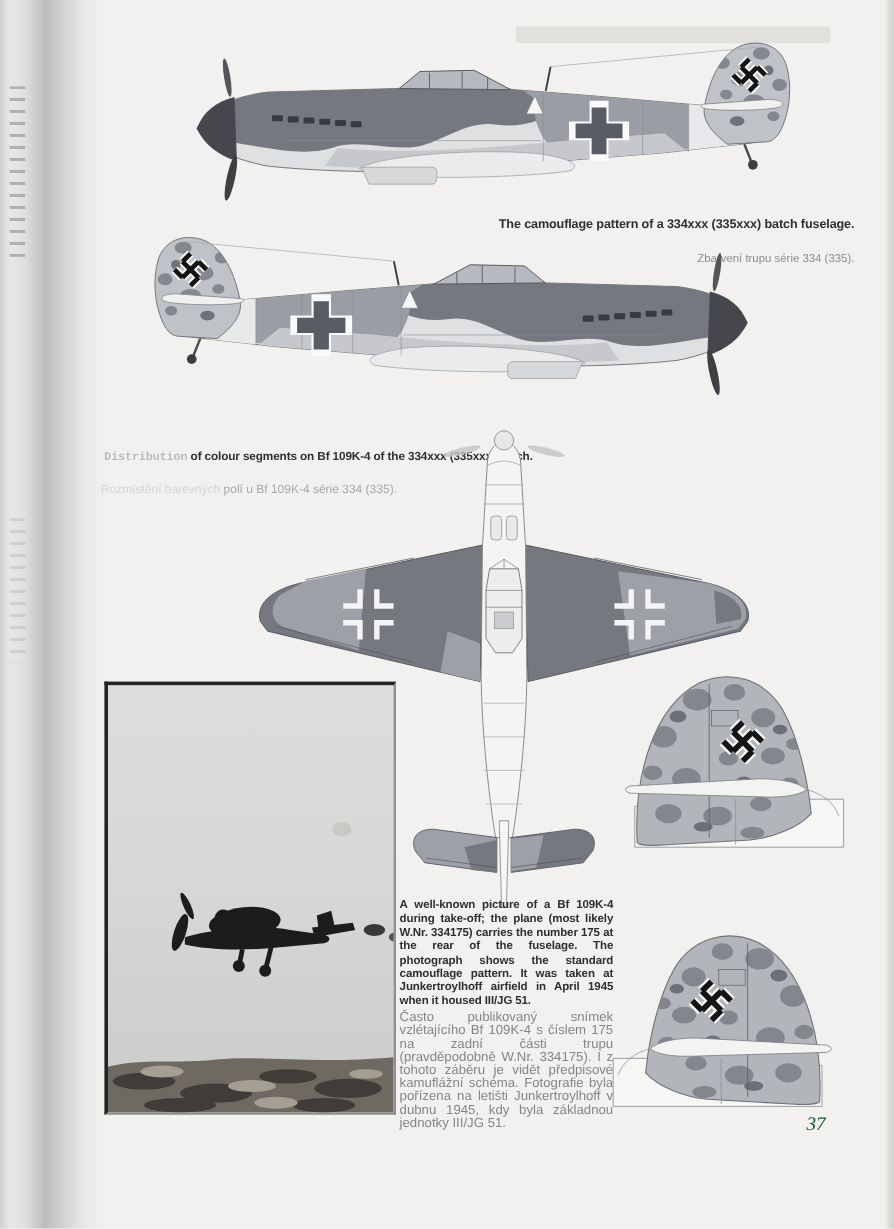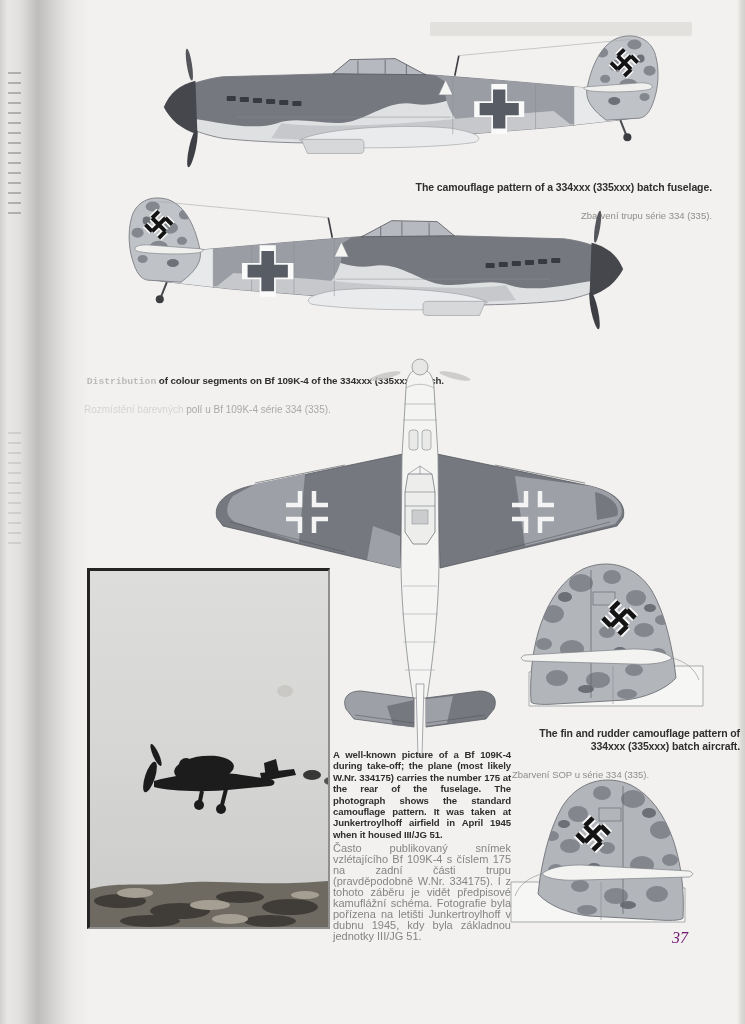--- a/index.html
+++ b/index.html
@@ -30,21 +30,21 @@
   .caption-fin{position:absolute;left:512px;top:727px;width:228px;}
   .caption-photo{position:absolute;left:333px;top:749px;width:178px;}
   .caption-photo .cap-en{font-size:9.6px;line-height:11.4px;text-align:justify;}
   .caption-photo .cap-cs{font-size:11px;line-height:10.9px;color:#858585;text-align:justify;margin-top:3px;}
   
   .photo{position:absolute;left:87px;top:568px;width:238px;height:356px;
     border-top:3px solid #242424;border-left:3px solid #242424;
     border-right:2px solid #8f8f8d;border-bottom:2px solid #8f8f8d;
     background:linear-gradient(180deg,#dddddb 0%,#d6d6d4 50%,#cbcbc9 100%);}
   .page-number{position:absolute;left:672px;top:929px;font-family:"Liberation Serif",serif;
-    font-style:italic;font-size:16px;color:#701a75;}
+    font-style:italic;font-size:16px;color:#14532d;}
 </style>
 </head>
 <body>
 
 <div class="page">
 
   <svg width="0" height="0" style="position:absolute" aria-hidden="true">
     <defs>
       <g id="swz">
         <g transform="rotate(45)">
@@ -264,24 +264,20 @@
 
   <div class="illu" style="left:515px;top:556px;width:198px;height:168px;">
     <svg viewBox="0 0 198 168">
       <use href="#finshape"></use>
       <g>
           <use href="#swz" transform="translate(104,62) scale(0.95)"></use>
         </g>
     </svg>
   </div>
 
-  <div class="caption-fin">
-    <div class="cap-en">The fin and rudder camouflage pattern of 334xxx (335xxx) batch aircraft.</div>
-    <div class="cap-cs">Zbarvení SOP u série 334 (335).</div>
-  </div>
 
   <div class="illu" style="left:501px;top:772px;width:198px;height:168px;">
     <svg viewBox="0 0 198 168">
       <g transform="translate(198,0) scale(-1,1)">
           <use href="#finshape"></use>
         </g>
       <g>
           <use href="#swz" transform="translate(92,62) scale(0.95)"></use>
         </g>
     </svg>

